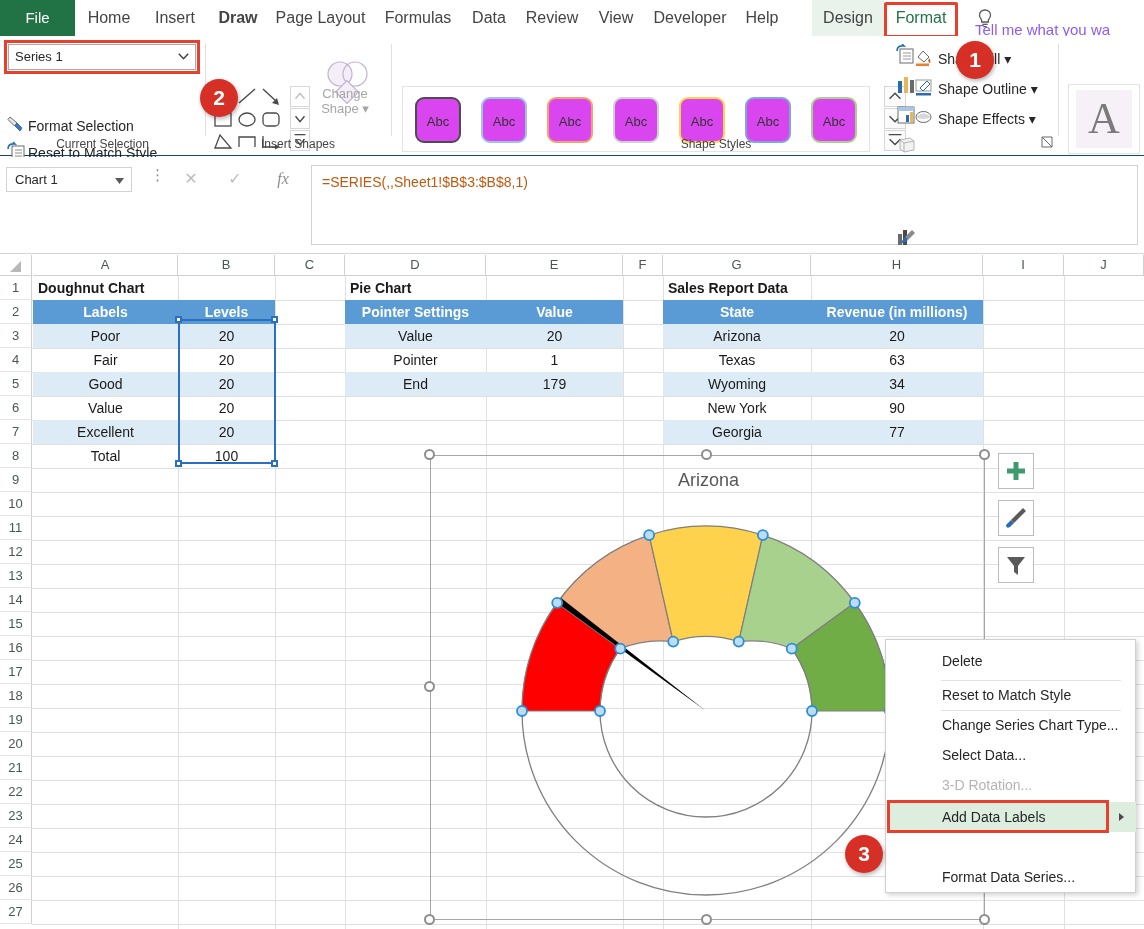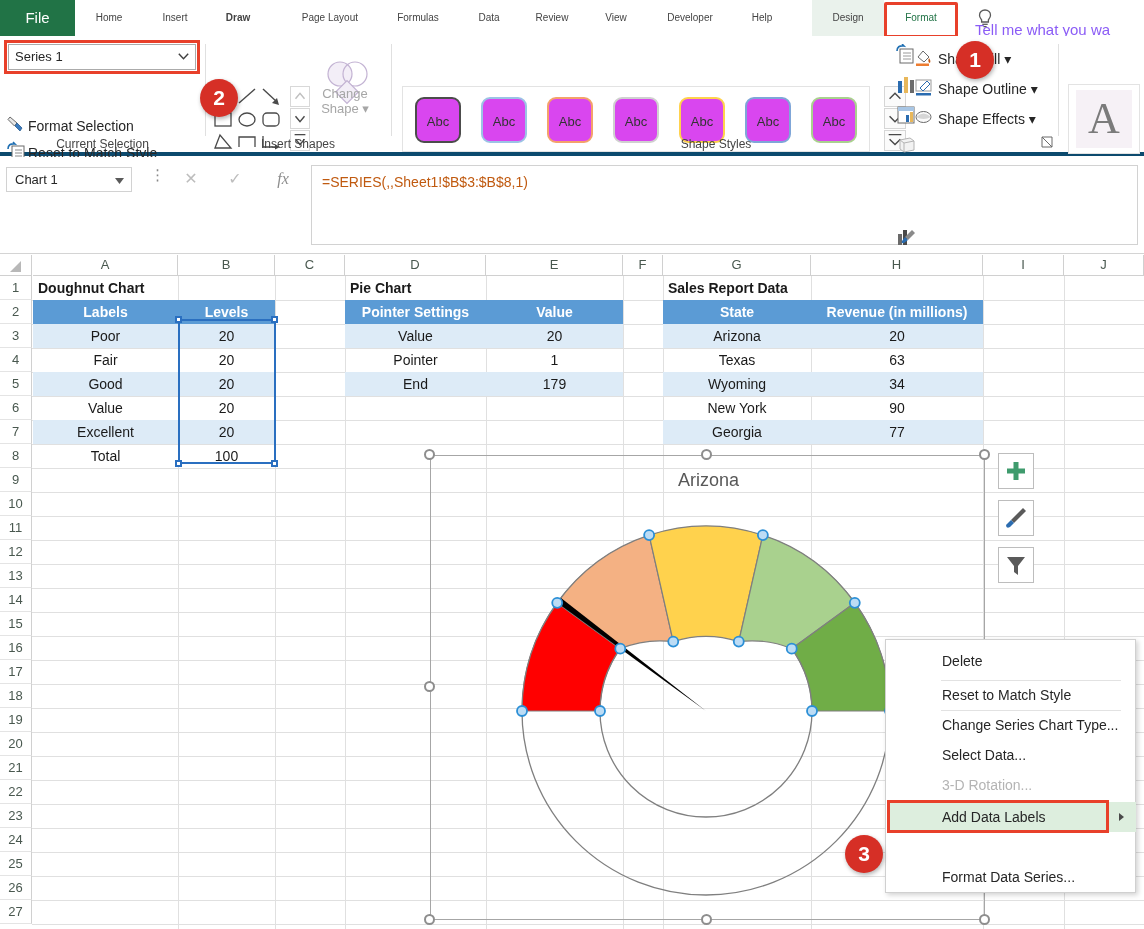--- a/index.html
+++ b/index.html
@@ -11,21 +11,21 @@
   }
   #app { position: relative; width: 1144px; height: 929px; }
 
   
   .tabbar {
     position: absolute; left: 0; top: 0; width: 1144px; height: 36px;
     background: #ffffff;
   }
   .tab {
     position: absolute; top: 0; height: 36px; line-height: 36px;
-    font-size: 10px; color: #444444; text-align: center; cursor: default;
+    font-size: 16px; color: #444444; text-align: center; cursor: default;
     white-space: nowrap;
   }
   .tab.file {
     background: #217346; color: #ffffff; font-size: 15px;
     left: 0; width: 75px;
   }
   .tab.ctx { background: #eaf2ec; }
   .tab.format-tab { color: #217346; background: #ffffff; }
   .fmt-redbox {
     position: absolute; left: 884px; top: 2px; width: 74px; height: 36px;
@@ -33,21 +33,21 @@
   }
   .tellme {
     position: absolute; left: 975px; top: 12px; height: 36px; line-height: 36px;
     font-size: 15px; color: #8b5cf6; white-space: nowrap;
   }
   .bulb { position: absolute; left: 975px; top: 8px; width: 20px; height: 21px; }
 
   
   .ribbon {
     position: absolute; left: 0; top: 36px; width: 1144px; height: 120px;
-    background: #ffffff; border-bottom: 4px solid #0c4a6e;
+    background: #ffffff; border-bottom: 1px solid #0c4a6e;
   }
   .grp-sep { position: absolute; top: 8px; width: 1px; height: 92px; background: #e0e0e0; }
   .grp-label {
     position: absolute; font-size: 12px; color: #444444; text-align: center;
     top: 100px; height: 16px; line-height: 16px;
   }
 
   
   .selbox {
     position: absolute; left: 8px; top: 8px; width: 188px; height: 26px;
@@ -242,21 +242,21 @@
 </head>
 <body>
 
 <div id="app">
 
   <div class="tabbar" id="tabbar">
       <div class="tab file" style="left: 0px; width: 75px;">File</div>
       <div class="tab" style="left: 78px; width: 62px;">Home</div>
       <div class="tab" style="left: 144px; width: 62px;">Insert</div>
       <div class="tab" style="left: 210px; width: 56px; font-weight: bold;">Draw</div>
-      <div class="tab" style="left: 255px; width: 103px; text-align: right;">Page Layout</div>
+      <div class="tab" style="left: 269px; width: 103px;">Page Layout</div>
       <div class="tab" style="left: 377px; width: 82px;">Formulas</div>
       <div class="tab" style="left: 463px; width: 52px;">Data</div>
       <div class="tab" style="left: 519px; width: 66px;">Review</div>
       <div class="tab" style="left: 589px; width: 54px;">View</div>
       <div class="tab" style="left: 647px; width: 86px;">Developer</div>
       <div class="tab" style="left: 737px; width: 50px;">Help</div>
       <div class="tab ctx" style="left: 812px; width: 72px;">Design</div>
       <div class="tab ctx format-tab" style="left: 886px; width: 70px;">Format</div>
     </div>
   <div class="fmt-redbox"></div>

